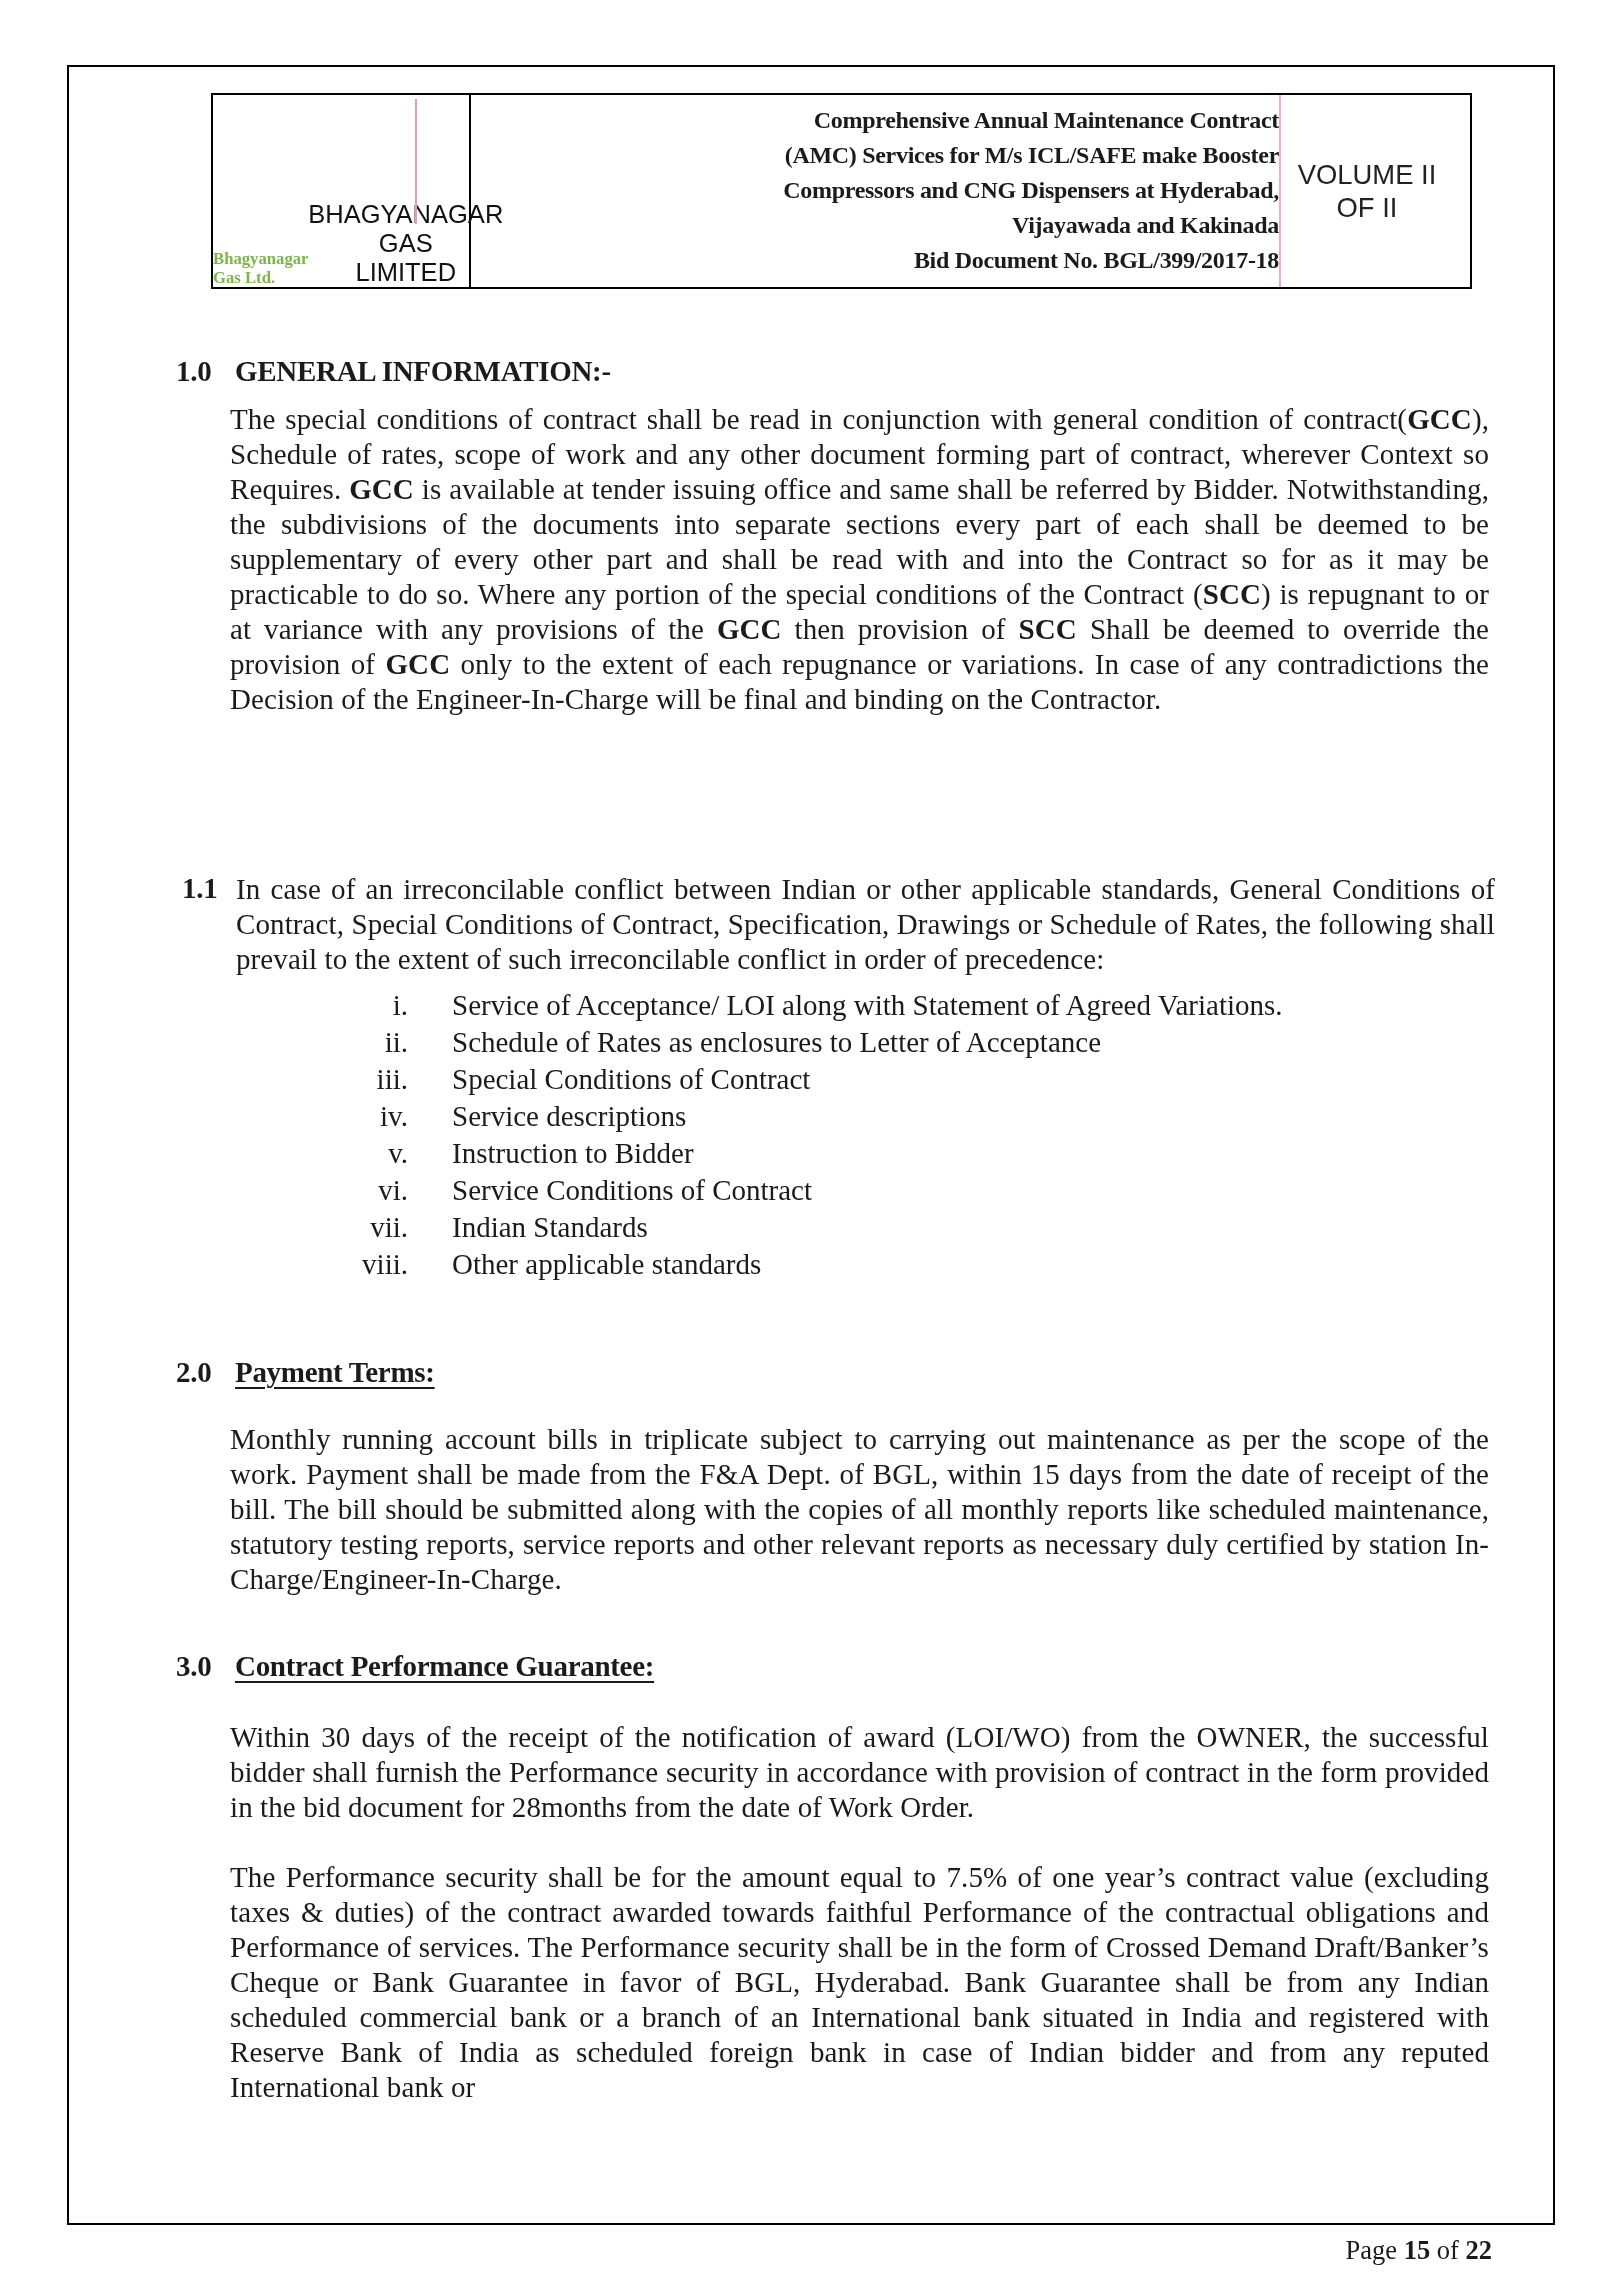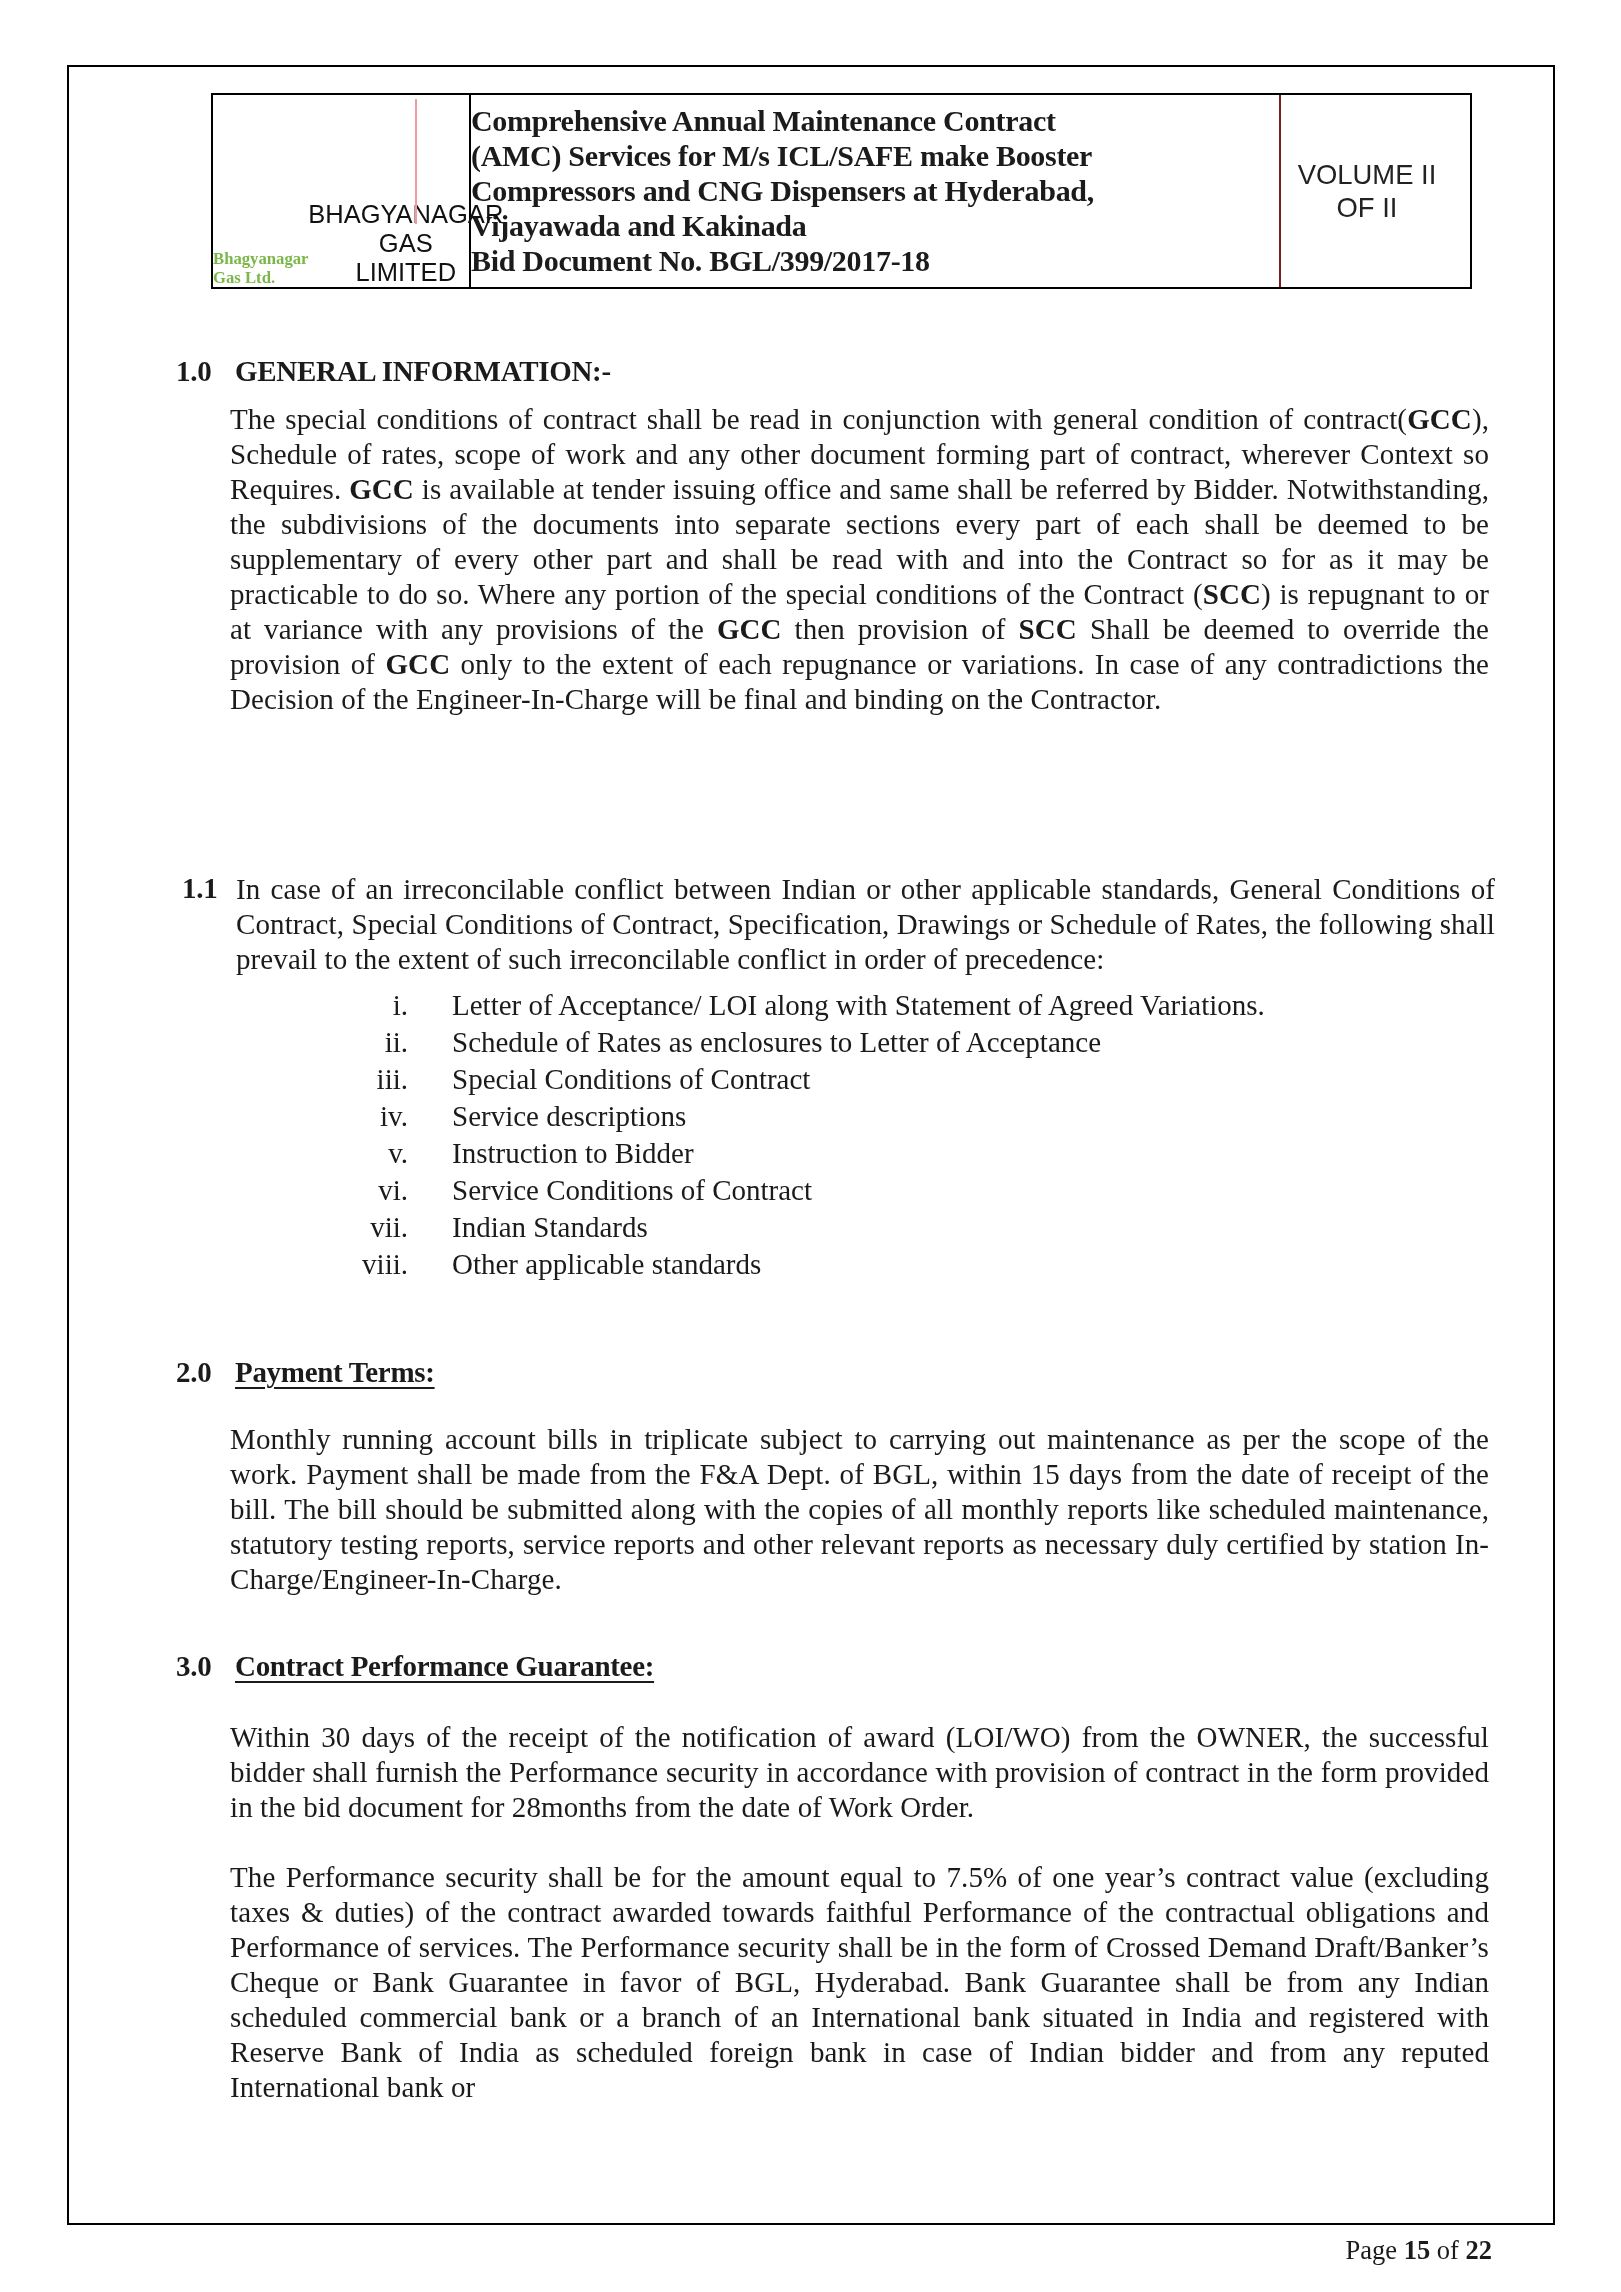--- a/index.html
+++ b/index.html
@@ -31,23 +31,23 @@
   .logo-caption{
     font-family:"Liberation Serif","DejaVu Serif",serif;
     font-size:16.7px;font-weight:bold;color:#7ab648;margin-top:2px;line-height:1.1;
   }
   .company-name{
     margin-top:7.8px;text-align:center;
     font-family:"Liberation Sans","DejaVu Sans",sans-serif;
     font-size:25.5px;line-height:29px;color:#111;
   }
   .title-cell{
-    width:810px;border-right:2px solid #7f1d1d;
-    text-align:left;padding-top:7.8px;
-    font-weight:bold;font-size:30px;line-height:35px;letter-spacing:-0.3px;
+    width:810px;border-right:2px solid #f9a8d4;
+    text-align:right;padding-top:7.8px;
+    font-weight:bold;font-size:24px;line-height:35px;letter-spacing:-0.3px;
   }
   .volume-cell{
     width:172px;display:flex;align-items:center;justify-content:center;
     font-family:"Liberation Sans","DejaVu Sans",sans-serif;
     font-size:27.4px;line-height:33px;text-align:center;color:#222;
   }
   
   .section{position:absolute;left:176px;width:1313px;}
   .sec-head{display:flex;align-items:baseline;}
   .sec-num{font-weight:bold;font-size:29px;width:59px;flex:0 0 59px;letter-spacing:-0.3px;}
@@ -158,21 +158,21 @@
   </div>
 
   <div class="section" style="top:872px;left:182px;">
     <div class="hang">
       <span class="sec-num">1.1</span>
       <div class="para"><span>In case of an irreconcilable conflict between Indian or other applicable standards, General Conditions of Contract, Special Conditions of Contract, Specification, Drawings or Schedule of Rates, the following shall prevail to the extent of such irreconcilable conflict in order of precedence:</span></div>
     </div>
     <div class="roman-list">
         <div class="li-row">
           <span class="li-num">i.</span>
-          <span class="li-label">Letter of Acceptance/ LOI along with Statement of Agreed Variations.</span>
+          <span class="li-label">Service of Acceptance/ LOI along with Statement of Agreed Variations.</span>
         </div>
         <div class="li-row">
           <span class="li-num">ii.</span>
           <span class="li-label">Schedule of Rates as enclosures to Letter of Acceptance</span>
         </div>
         <div class="li-row">
           <span class="li-num">iii.</span>
           <span class="li-label">Special Conditions of Contract</span>
         </div>
         <div class="li-row">

